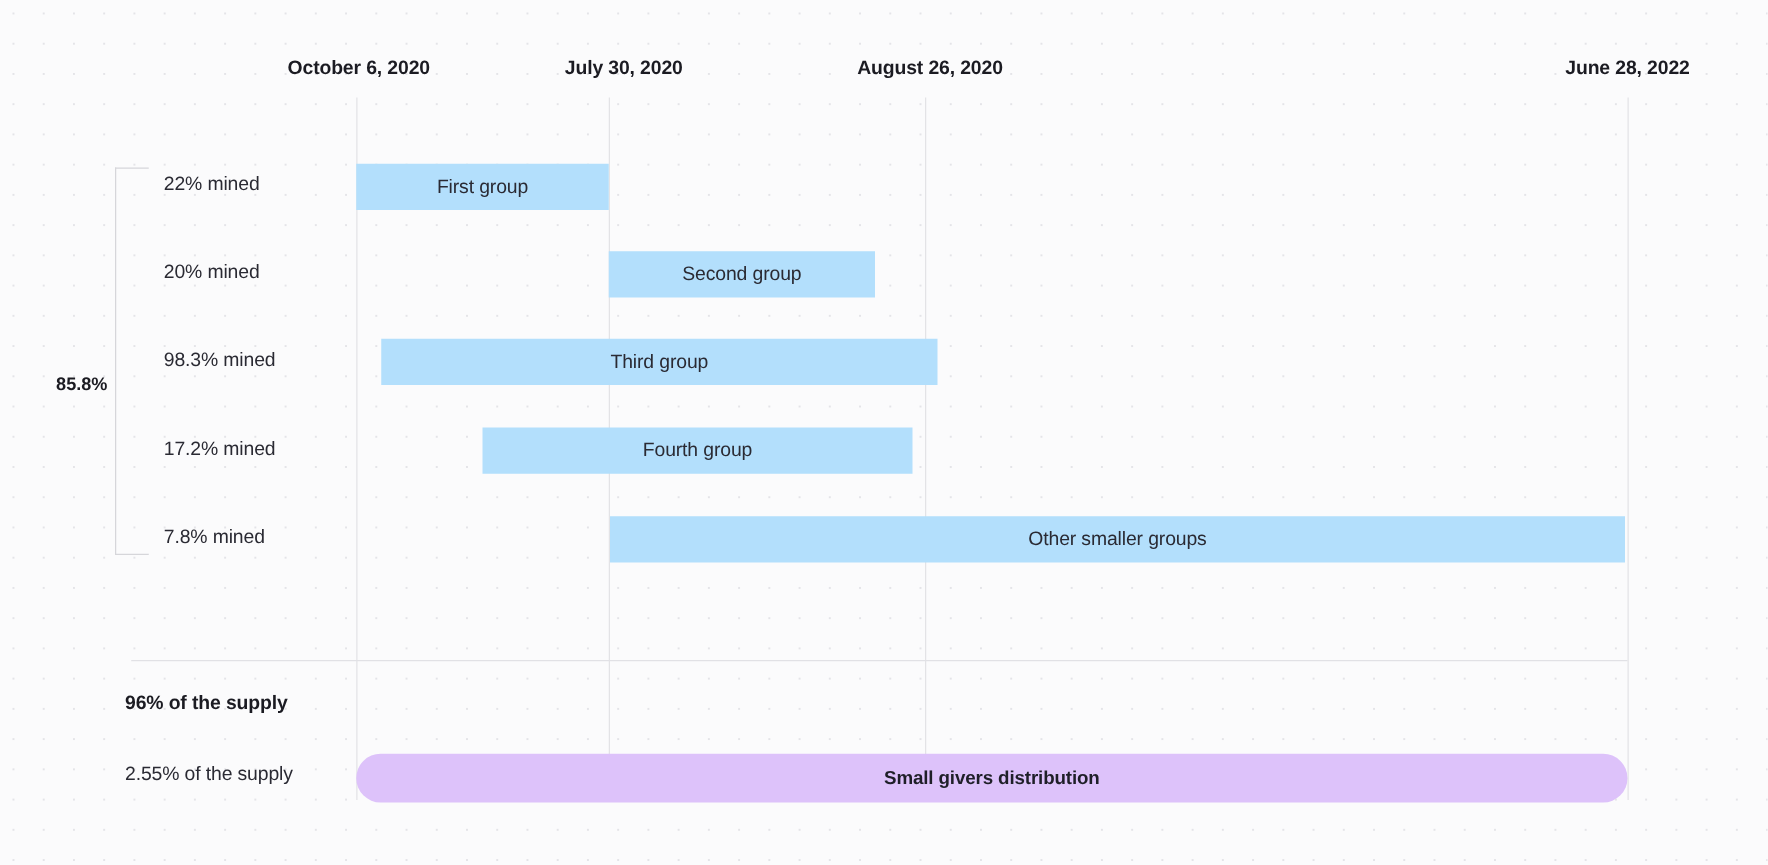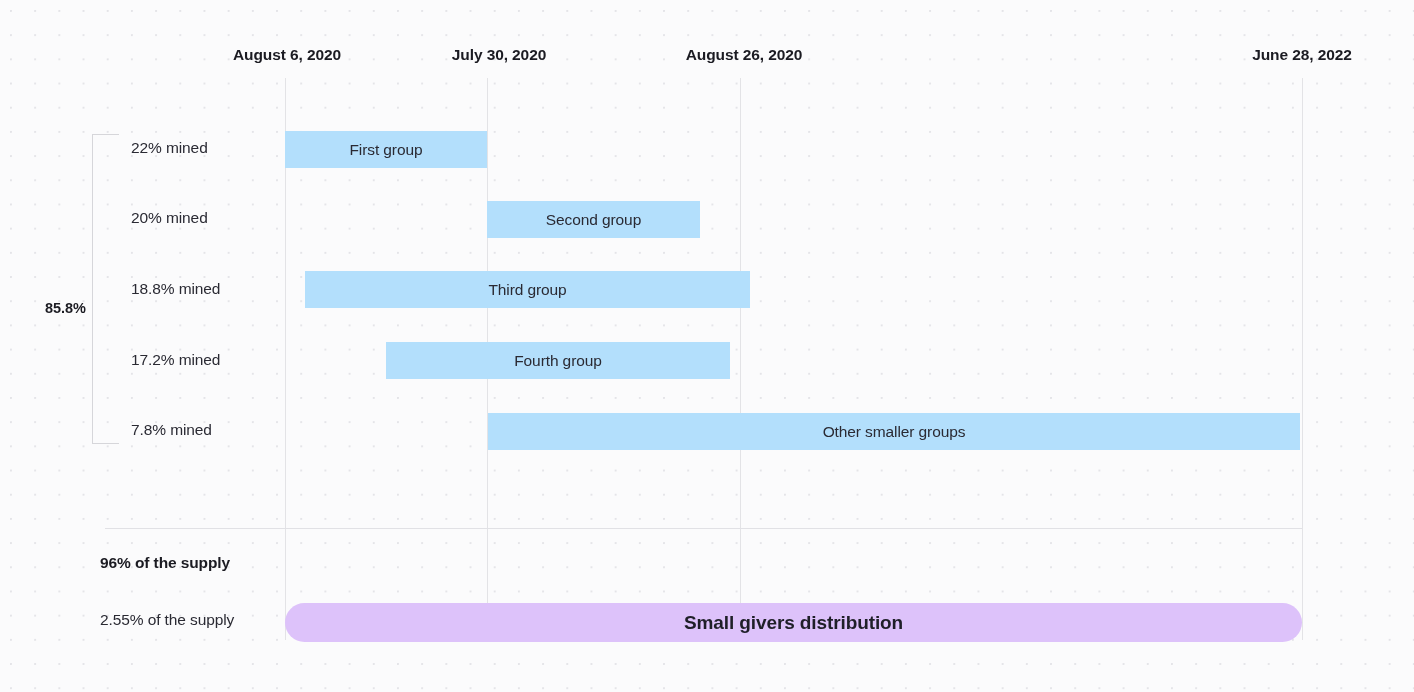--- a/index.html
+++ b/index.html
@@ -103,21 +103,21 @@
     color: #ffffff;
     font-weight: bold;
     letter-spacing: -0.1px;
   }
   .bar-lilac {
     background: #ddc2fa;
     height: 39px;
     border-radius: 20px;
   }
   .bar-lilac .bar-text {
-    font-size: 19px;
+    font-size: 15px;
     color: #1f1f28;
     font-weight: bold;
     letter-spacing: -0.1px;
   }
 
   
   .divider {
     position: absolute;
     height: 1.3px;
     background: #e1e1e5;
@@ -126,31 +126,31 @@
 </head>
 <body>
 
 <div id="canvas">
 
   <div class="gridline" style="left:285px;  top:78px; height:562px;"></div>
   <div class="gridline" style="left:487px;  top:78px; height:562px;"></div>
   <div class="gridline" style="left:740px; top:78px; height:562px;"></div>
   <div class="gridline" style="left:1302px; top:78px; height:562px;"></div>
 
-  <div class="date-label" style="left:287px;  top:46px;">August 6, 2020</div>
+  <div class="date-label" style="left:287px;  top:46px;">October 6, 2020</div>
   <div class="date-label" style="left:499px;  top:46px;">July 30, 2020</div>
   <div class="date-label" style="left:744px;  top:46px;">August 26, 2020</div>
   <div class="date-label" style="left:1302px; top:46px;">June 28, 2022</div>
 
   <div class="bracket" style="left:92px; top:134px; width:27px; height:310px;"></div>
   <div class="bracket-total" style="left:8px; top:300px; width:78px;">85.8%</div>
 
   <div class="row-label" style="left:131px; top:139px;">22% mined</div>
   <div class="row-label" style="left:131px; top:209px;">20% mined</div>
-  <div class="row-label" style="left:131px; top:280px;">18.8% mined</div>
+  <div class="row-label" style="left:131px; top:280px;">98.3% mined</div>
   <div class="row-label" style="left:131px; top:351px;">17.2% mined</div>
   <div class="row-label" style="left:131px; top:421px;">7.8% mined</div>
 
   <div class="bar bar-blue" style="left:285px; top:131px; width:202px;justify-content:center;">
     <span class="bar-text">First group</span>
   </div>
 
   <div class="bar bar-blue" style="left:487px; top:201px; width:213px;">
     <span class="bar-text">Second group</span>
   </div>

